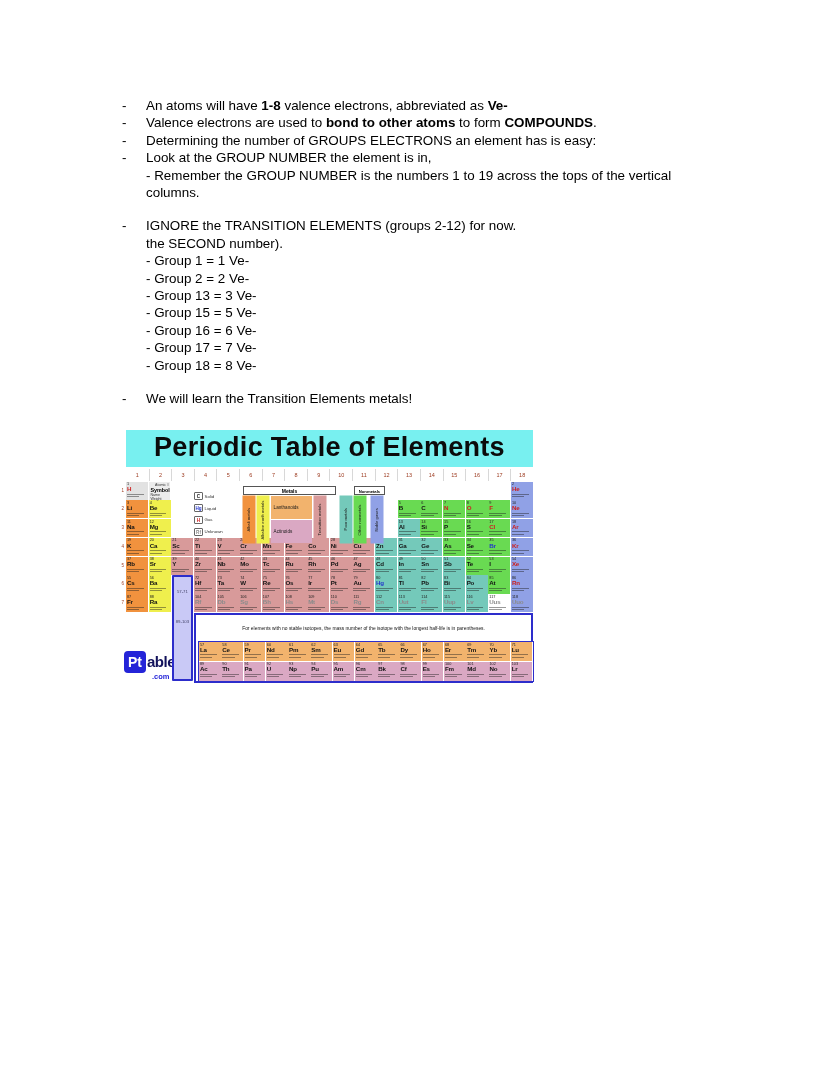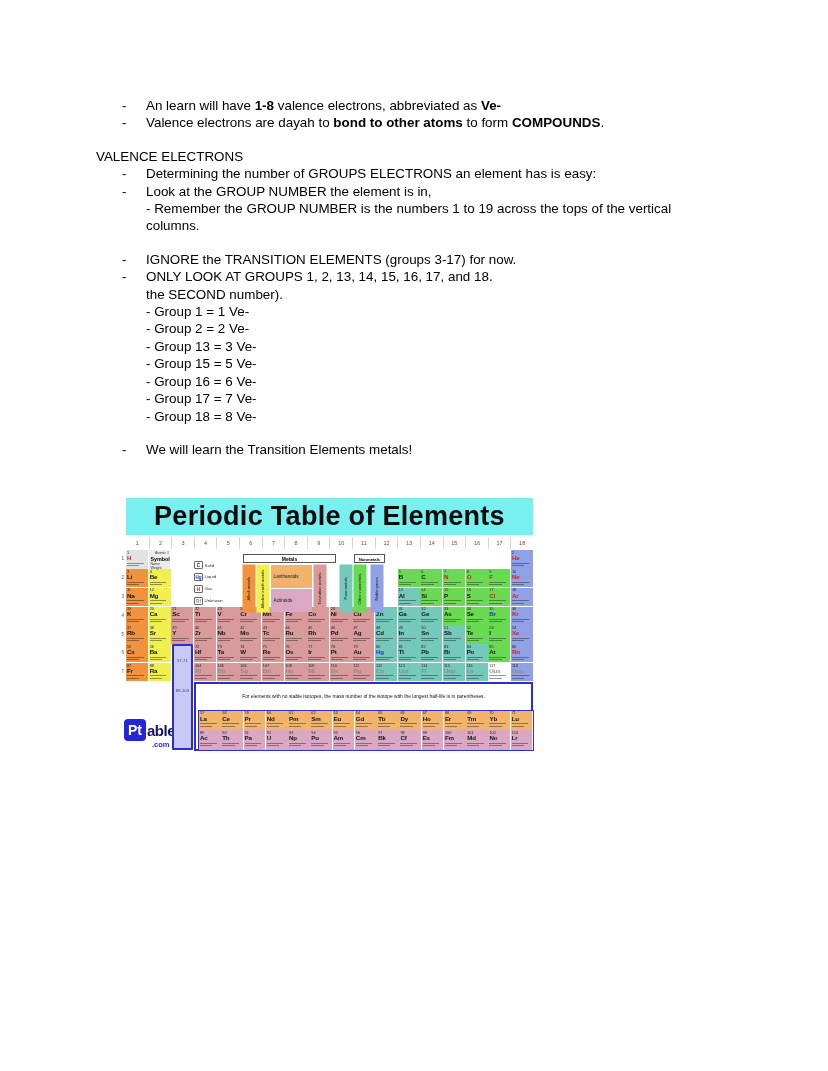--- a/index.html
+++ b/index.html
@@ -9,21 +9,21 @@
   .ln{min-height:17.4px;}
   .b{position:relative;padding-left:50px;}
   .b::before{content:"-";position:absolute;left:26px;top:0;}
   .cont{padding-left:50px;}
   .mt16{margin-top:16px;}
   .bd{font-weight:bold;}
   .linkline{margin-top:29px;}
   .url{color:#1155cc;text-decoration:underline;cursor:pointer;}
 
   
-  #pt{position:relative;width:408px;height:309px;margin:40px 0 0 30px;}
+  #pt{position:relative;width:408px;height:309px;margin:22px 0 0 30px;}
   .ttl{position:absolute;left:0;top:0;width:407px;height:37px;background:#78f0f0;display:flex;align-items:center;justify-content:center;font-weight:bold;font-size:27px;color:#0b0b0b;letter-spacing:.3px;white-space:nowrap;}
   .gnums{position:absolute;left:0;top:39px;width:407px;height:12px;display:grid;grid-template-columns:repeat(18,1fr);}
   .gnums span{text-align:center;font-size:5.5px;line-height:12px;color:#9c3a1f;border-left:.5px solid #d8d8d8;}
   .gnums span:first-child{border-left:none;}
   .pnums{position:absolute;left:-9px;top:52px;width:7px;display:flex;flex-direction:column;}
   .pnums span{height:18.8px;font-size:4.5px;color:#9c3a1f;text-align:right;line-height:18.8px;}
   .grid{position:absolute;left:0;top:52px;width:407px;display:grid;grid-template-columns:repeat(18,1fr);grid-auto-rows:18.2px;gap:.6px;}
   .cell{position:relative;padding:.5px 1px;overflow:hidden;box-sizing:border-box;}
   .cell .n{display:block;font-size:3.8px;line-height:4.2px;color:#222;}
   .cell .sy{display:block;font-size:6.2px;line-height:6.4px;font-weight:bold;letter-spacing:-.2px;}
@@ -56,31 +56,29 @@
   .ptbox{display:inline-block;width:22px;height:22px;background:#2424d8;border-radius:4px;color:#fff;font-weight:bold;font-size:14px;line-height:22px;text-align:center;vertical-align:middle;}
   .able{font-weight:bold;font-size:15px;color:#13135c;margin-left:1px;vertical-align:middle;letter-spacing:-.5px;}
   .com{display:block;font-size:7.5px;color:#2424d8;margin:-5px 0 0 28px;font-weight:bold;}
 </style>
 </head>
 <body>
 
 <div class="doc">
   <div class="content">
 
-    <div class="ln b"><span>An learn will have </span><span class="bd">1-8</span><span> valence electrons, abbreviated as </span><span class="bd">Ve-</span><span></span></div>
-    <div class="ln b"><span>Valence electrons are dayah to </span><span class="bd">bond to other atoms</span><span> to form </span><span class="bd">COMPOUNDS</span><span>.</span></div>
-
-    <div class="ln mt16">VALENCE ELECTRONS</div>
+    <div class="ln b"><span>An atoms will have </span><span class="bd">1-8</span><span> valence electrons, abbreviated as </span><span class="bd">Ve-</span><span></span></div>
+    <div class="ln b"><span>Valence electrons are used to </span><span class="bd">bond to other atoms</span><span> to form </span><span class="bd">COMPOUNDS</span><span>.</span></div>
+
     <div class="ln b">Determining the number of GROUPS ELECTRONS an element has is easy:</div>
     <div class="ln b">Look at the GROUP NUMBER the element is in,</div>
     <div class="ln cont">- Remember the GROUP NUMBER is the numbers 1 to 19 across the tops of the vertical</div>
     <div class="ln cont">columns.</div>
 
-    <div class="ln b mt16">IGNORE the TRANSITION ELEMENTS (groups 3-17) for now.</div>
-    <div class="ln b">ONLY LOOK AT GROUPS 1, 2, 13, 14, 15, 16, 17, and 18.</div>
+    <div class="ln b mt16">IGNORE the TRANSITION ELEMENTS (groups 2-12) for now.</div>
 
     <div class="ln cont">the SECOND number).</div>
     <div class="ln cont">- Group 1 = 1 Ve-</div>
     <div class="ln cont">- Group 2 = 2 Ve-</div>
     <div class="ln cont">- Group 13 = 3 Ve-</div>
     <div class="ln cont">- Group 15 = 5 Ve-</div>
     <div class="ln cont">- Group 16 = 6 Ve-</div>
     <div class="ln cont">- Group 17 = 7 Ve-</div>
     <div class="ln cont">- Group 18 = 8 Ve-</div>
 

